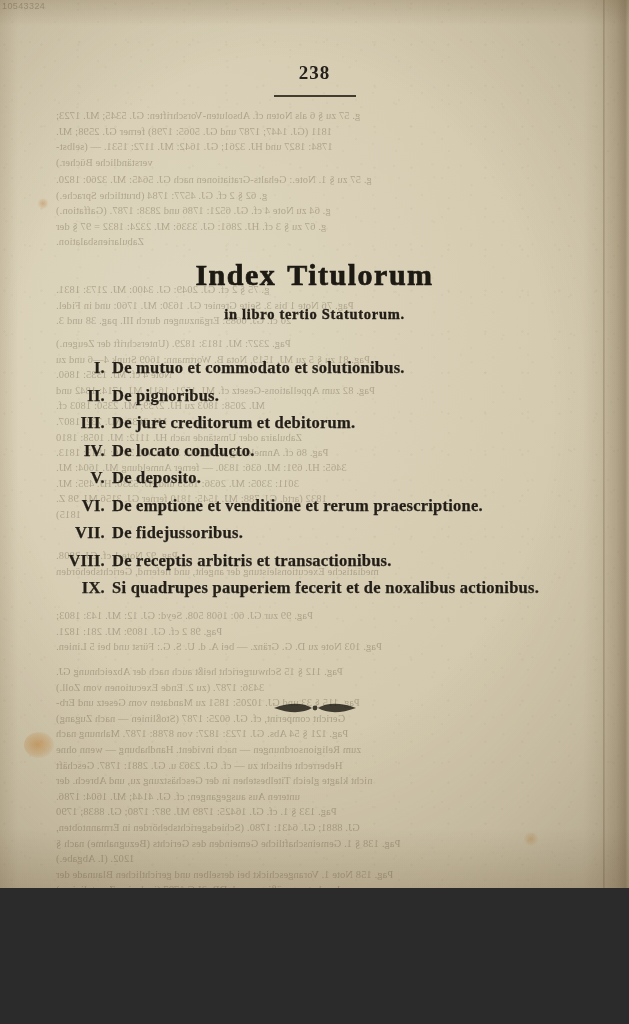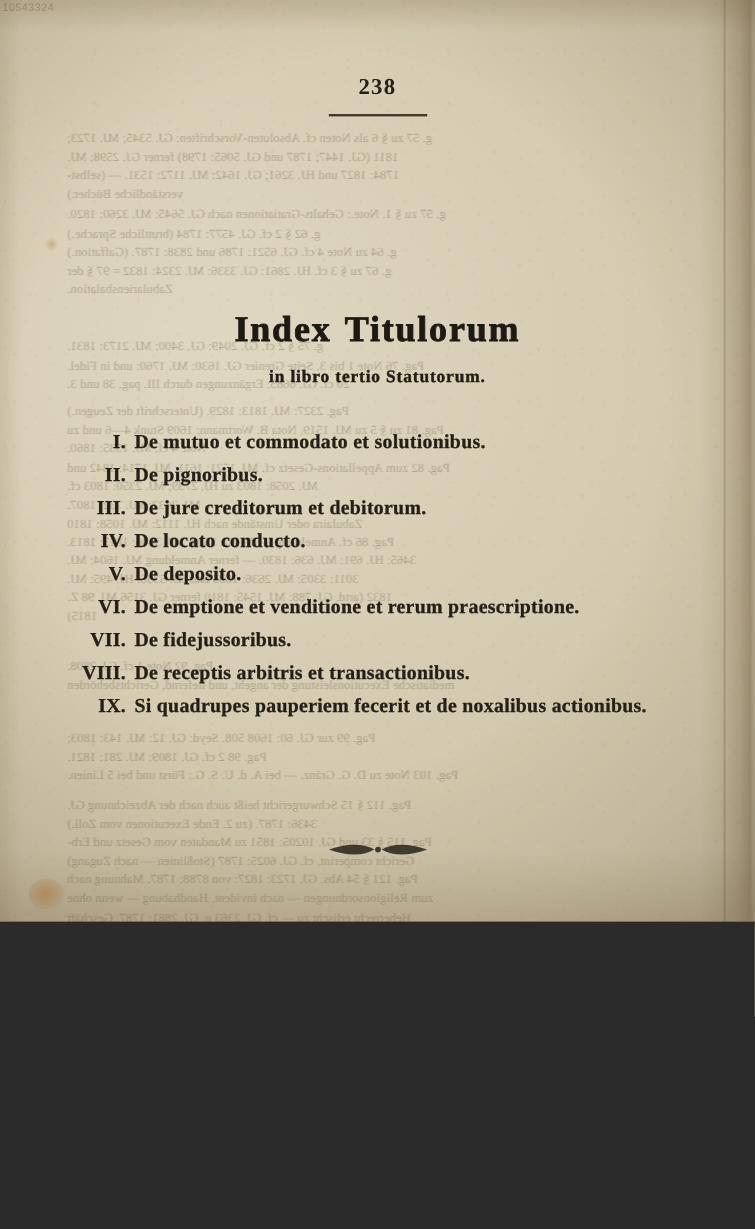--- a/index.html
+++ b/index.html
@@ -5,21 +5,21 @@
 <style>
   html, body {
     margin: 0;
     padding: 0;
     background: #2b2b2b;
   }
 
   #page {
     position: relative;
     width: 629px;
-    height: 768px;
+    height: 888px;
     overflow: hidden;
     background: #d8cfb6;
     font-family: "Liberation Serif", "DejaVu Serif", serif;
     -webkit-font-smoothing: antialiased;
   }
 
   
   .paper-base {
     position: absolute;
     inset: 0;

